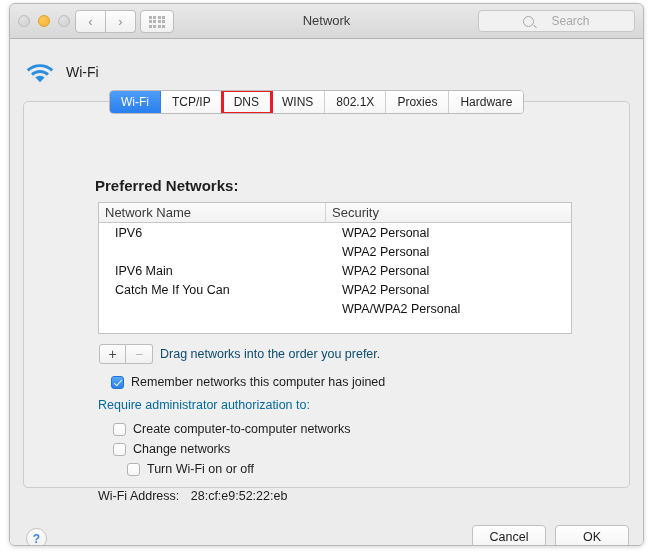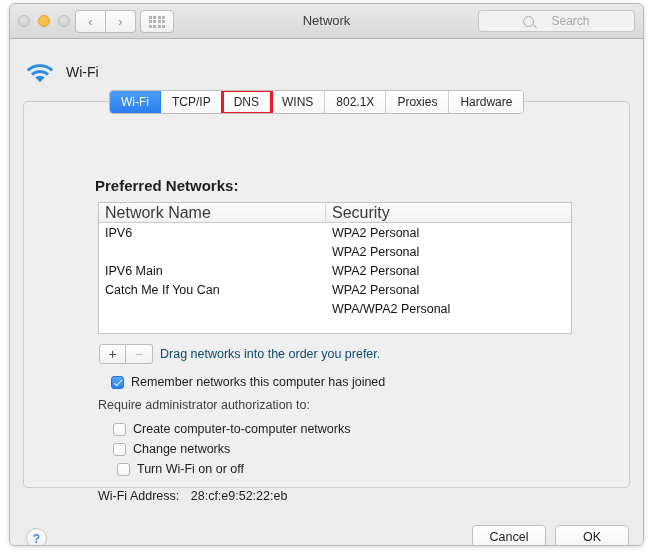--- a/index.html
+++ b/index.html
@@ -240,40 +240,40 @@
     box-sizing: border-box;
     overflow: hidden;
   }
   .tbl-head {
     display: flex;
     height: 19px;
     background: linear-gradient(#fbfbfb, #f2f2f2);
     border-bottom: 1px solid #c8c8c8;
   }
   .tbl-head .th {
-    font-size: 16px;
+    font-size: 13px;
     color: #3a3a3a;
     display: flex;
     align-items: center;
     padding-left: 6px;
     box-sizing: border-box;
   }
   .th.c1 { width: 227px; border-right: 1px solid #d5d5d5; }
   .th.c2 { flex: 1; }
 
   .tbl-row {
     display: flex;
     height: 19px;
   }
   .tbl-row .td {
     font-size: 12.5px;
     color: #111111;
     display: flex;
     align-items: center;
-    padding-left: 6px;
+    padding-left: 16px;
     box-sizing: border-box;
     white-space: nowrap;
   }
   .td.c1 { width: 227px; }
   .td.c2 { flex: 1; }
 
   
   .pm-group {
     position: absolute;
     left: 89px;
@@ -337,21 +337,21 @@
   .cblabel {
     font-size: 12.5px;
     color: #1c1c1c;
   }
 
   .hdr-require {
     position: absolute;
     left: 88px;
     top: 359px;
     font-size: 12.5px;
-    color: #404040;
+    color: #0369a1;
   }
 
   .wifi-addr {
     position: absolute;
     left: 88px;
     top: 450px;
     font-size: 12.5px;
     color: #1c1c1c;
   }
   .wifi-addr .val { margin-left: 8px; }
@@ -535,21 +535,21 @@
     <div class="hdr-require">Require administrator authorization to:</div>
 
     <div class="cbrow" style="left:103px; top:383px;">
       <span class="cbox"></span>
       <span class="cblabel">Create computer-to-computer networks</span>
     </div>
     <div class="cbrow" style="left:103px; top:403px;">
       <span class="cbox"></span>
       <span class="cblabel">Change networks</span>
     </div>
-    <div class="cbrow" style="left:107px; top:423px;">
+    <div class="cbrow" style="left:117px; top:423px;">
       <span class="cbox"></span>
       <span class="cblabel">Turn Wi-Fi on or off</span>
     </div>
 
     <div class="wifi-addr">
       <span>Wi-Fi Address:</span>
       <span class="val">28:cf:e9:52:22:eb</span>
     </div>
 
     <div class="footer">

